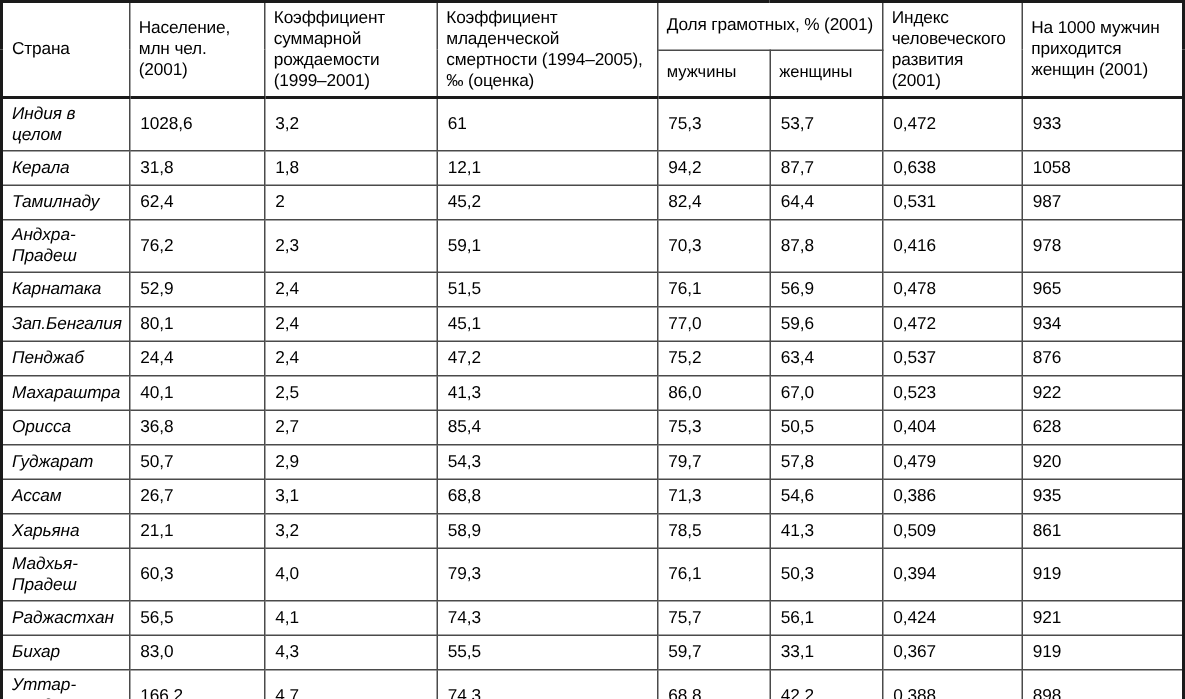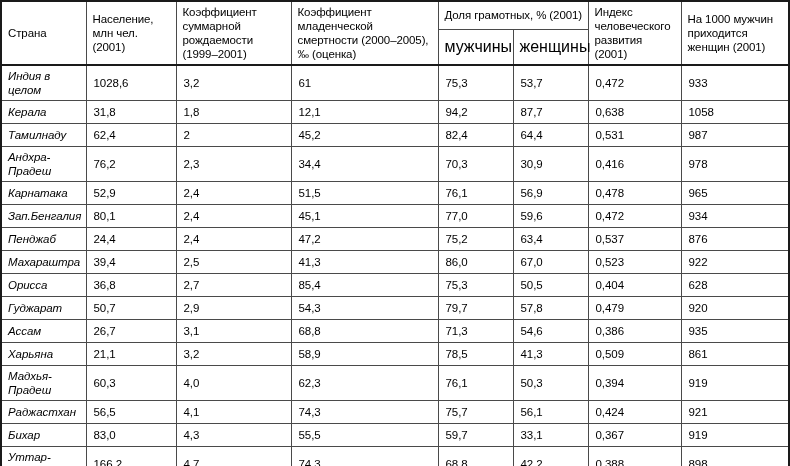--- a/index.html
+++ b/index.html
@@ -56,21 +56,21 @@
     vertical-align: top;
     padding-top: 6px;
     letter-spacing: -0.1px;
   }
   thead th.vmid {
     vertical-align: middle;
     padding-top: 3px;
   }
   thead th.subhead {
     font-weight: normal;
-    font-size: 16px;
+    font-size: 11px;
     vertical-align: middle;
     padding-top: 3px;
     letter-spacing: 0;
   }
 
   
   thead tr:last-child th,
   thead tr:first-child th {
     border-bottom-color: #4a4a4a;
   }
@@ -122,21 +122,21 @@
       <col class="c4">
         <col class="c5">
         <col class="c6">
         <col class="c7">
     </colgroup>
     <thead>
       <tr>
         <th rowspan="2" class="vmid">Страна</th>
         <th rowspan="2" class="vmid">Население, млн чел. (2001)</th>
         <th rowspan="2" class="vmid">Коэффициент суммарной рождаемости (1999–2001)</th>
-        <th rowspan="2" class="vmid">Коэффициент младенческой смертности (2000–2005), ‰ (оценка)</th>
+        <th rowspan="2" class="vmid">Коэффициент младенческой смертности (1994–2005), ‰ (оценка)</th>
         <th colspan="2" class="group-head">Доля грамотных, % (2001)</th>
         <th rowspan="2" class="vmid">Индекс человеческого развития (2001)</th>
         <th rowspan="2" class="vmid">На 1000 мужчин приходится женщин (2001)</th>
       </tr>
       <tr>
         <th class="subhead">мужчины</th>
         <th class="subhead">женщины</th>
       </tr>
     </thead>
     <tbody id="table-body">
@@ -167,23 +167,23 @@
           <td class="num-cell">45,2</td>
           <td class="num-cell">82,4</td>
           <td class="num-cell">64,4</td>
           <td class="num-cell">0,531</td>
           <td class="num-cell">987</td>
         </tr>
         <tr class="tall">
           <td class="name-cell">Андхра-Прадеш</td>
           <td class="num-cell">76,2</td>
           <td class="num-cell">2,3</td>
-          <td class="num-cell">34,4</td>
+          <td class="num-cell">59,1</td>
           <td class="num-cell">70,3</td>
-          <td class="num-cell">30,9</td>
+          <td class="num-cell">87,8</td>
           <td class="num-cell">0,416</td>
           <td class="num-cell">978</td>
         </tr>
         <tr class="short">
           <td class="name-cell">Карнатака</td>
           <td class="num-cell">52,9</td>
           <td class="num-cell">2,4</td>
           <td class="num-cell">51,5</td>
           <td class="num-cell">76,1</td>
           <td class="num-cell">56,9</td>
@@ -205,21 +205,21 @@
           <td class="num-cell">24,4</td>
           <td class="num-cell">2,4</td>
           <td class="num-cell">47,2</td>
           <td class="num-cell">75,2</td>
           <td class="num-cell">63,4</td>
           <td class="num-cell">0,537</td>
           <td class="num-cell">876</td>
         </tr>
         <tr class="short">
           <td class="name-cell">Махараштра</td>
-          <td class="num-cell">39,4</td>
+          <td class="num-cell">40,1</td>
           <td class="num-cell">2,5</td>
           <td class="num-cell">41,3</td>
           <td class="num-cell">86,0</td>
           <td class="num-cell">67,0</td>
           <td class="num-cell">0,523</td>
           <td class="num-cell">922</td>
         </tr>
         <tr class="short">
           <td class="name-cell">Орисса</td>
           <td class="num-cell">36,8</td>
@@ -257,21 +257,21 @@
           <td class="num-cell">58,9</td>
           <td class="num-cell">78,5</td>
           <td class="num-cell">41,3</td>
           <td class="num-cell">0,509</td>
           <td class="num-cell">861</td>
         </tr>
         <tr class="tall">
           <td class="name-cell">Мадхья-Прадеш</td>
           <td class="num-cell">60,3</td>
           <td class="num-cell">4,0</td>
-          <td class="num-cell">62,3</td>
+          <td class="num-cell">79,3</td>
           <td class="num-cell">76,1</td>
           <td class="num-cell">50,3</td>
           <td class="num-cell">0,394</td>
           <td class="num-cell">919</td>
         </tr>
         <tr class="short">
           <td class="name-cell">Раджастхан</td>
           <td class="num-cell">56,5</td>
           <td class="num-cell">4,1</td>
           <td class="num-cell">74,3</td>

